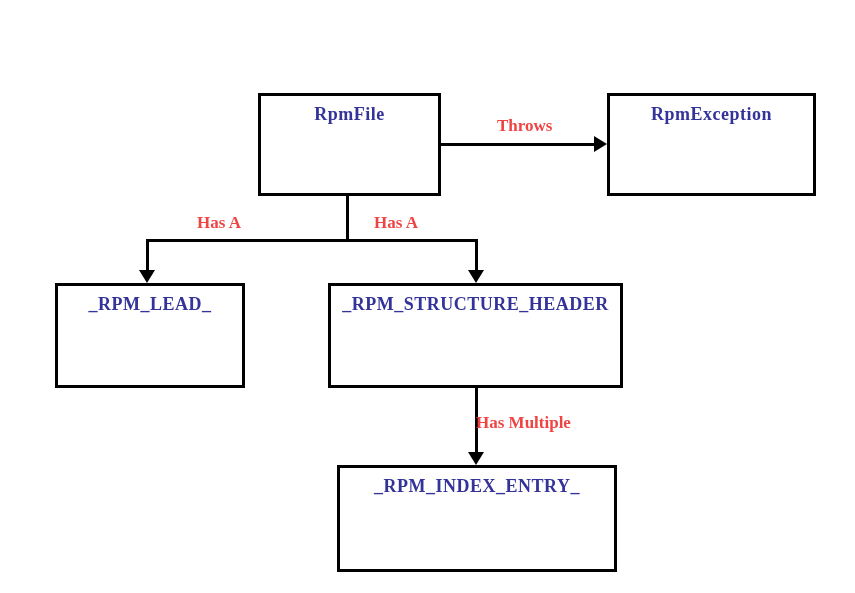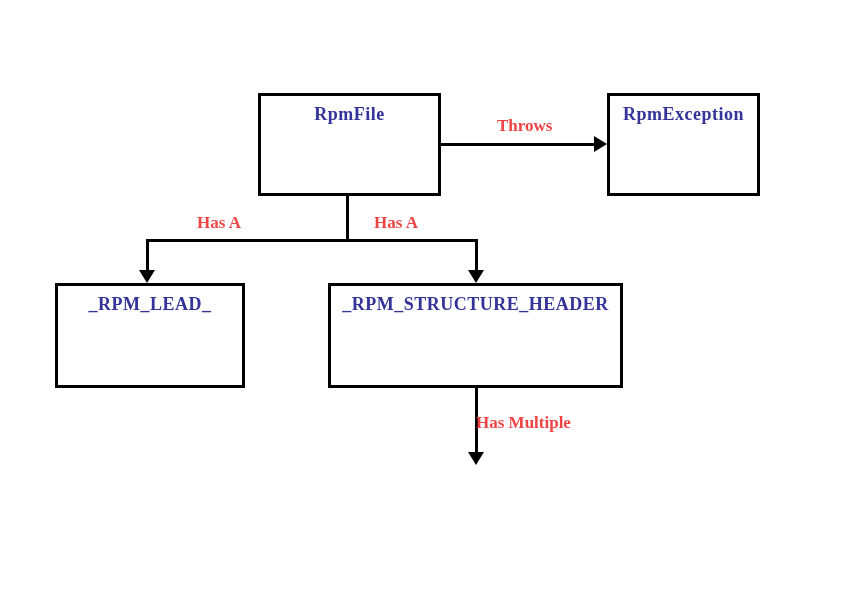--- a/index.html
+++ b/index.html
@@ -60,32 +60,35 @@
 </style>
 </head>
 <body>
 
 <div id="canvas">
 
   <div class="node" style="left:258px; top:93px; width:183px; height:103px;">
     <span class="node-title">RpmFile</span>
   </div>
 
-  <div class="node" style="left:607px; top:93px; width:153px; height:103px;">
+  <div class="node" style="left:607px; top:93px; width:209px; height:103px;">
     <span class="node-title">RpmException</span>
   </div>
 
   <div class="node" style="left:55px; top:283px; width:190px; height:105px;">
     <span class="node-title">_RPM_LEAD_</span>
   </div>
 
   <div class="node" style="left:328px; top:283px; width:295px; height:105px;">
     <span class="node-title">_RPM_STRUCTURE_HEADER</span>
   </div>
 
+  <div class="node" style="left:337px; top:465px; width:280px; height:107px;">
+    <span class="node-title">_RPM_INDEX_ENTRY_</span>
+  </div>
 
   <div class="line hline" style="left:441px; top:143px; width:155px;"></div>
   <div class="arrow-right" style="left:594px; top:136px;"></div>
   <span class="edge-label" style="left:497px; top:116px;">Throws</span>
 
   <div class="line vline" style="left:346px; top:196px; height:46px;"></div>
   <div class="line hline" style="left:146px; top:239px; width:332px;"></div>
 
   <div class="line vline" style="left:146px; top:239px; height:33px;"></div>
   <div class="arrow-down" style="left:139px; top:270px;"></div>

